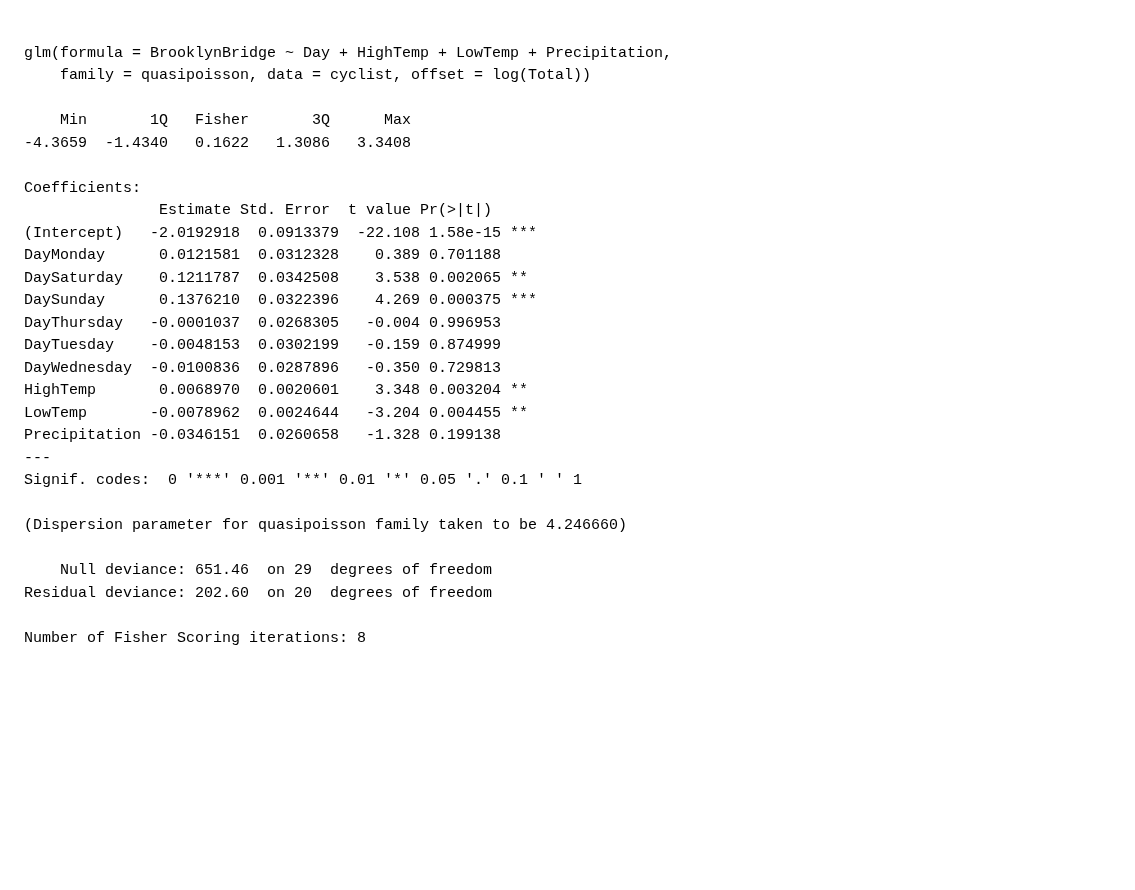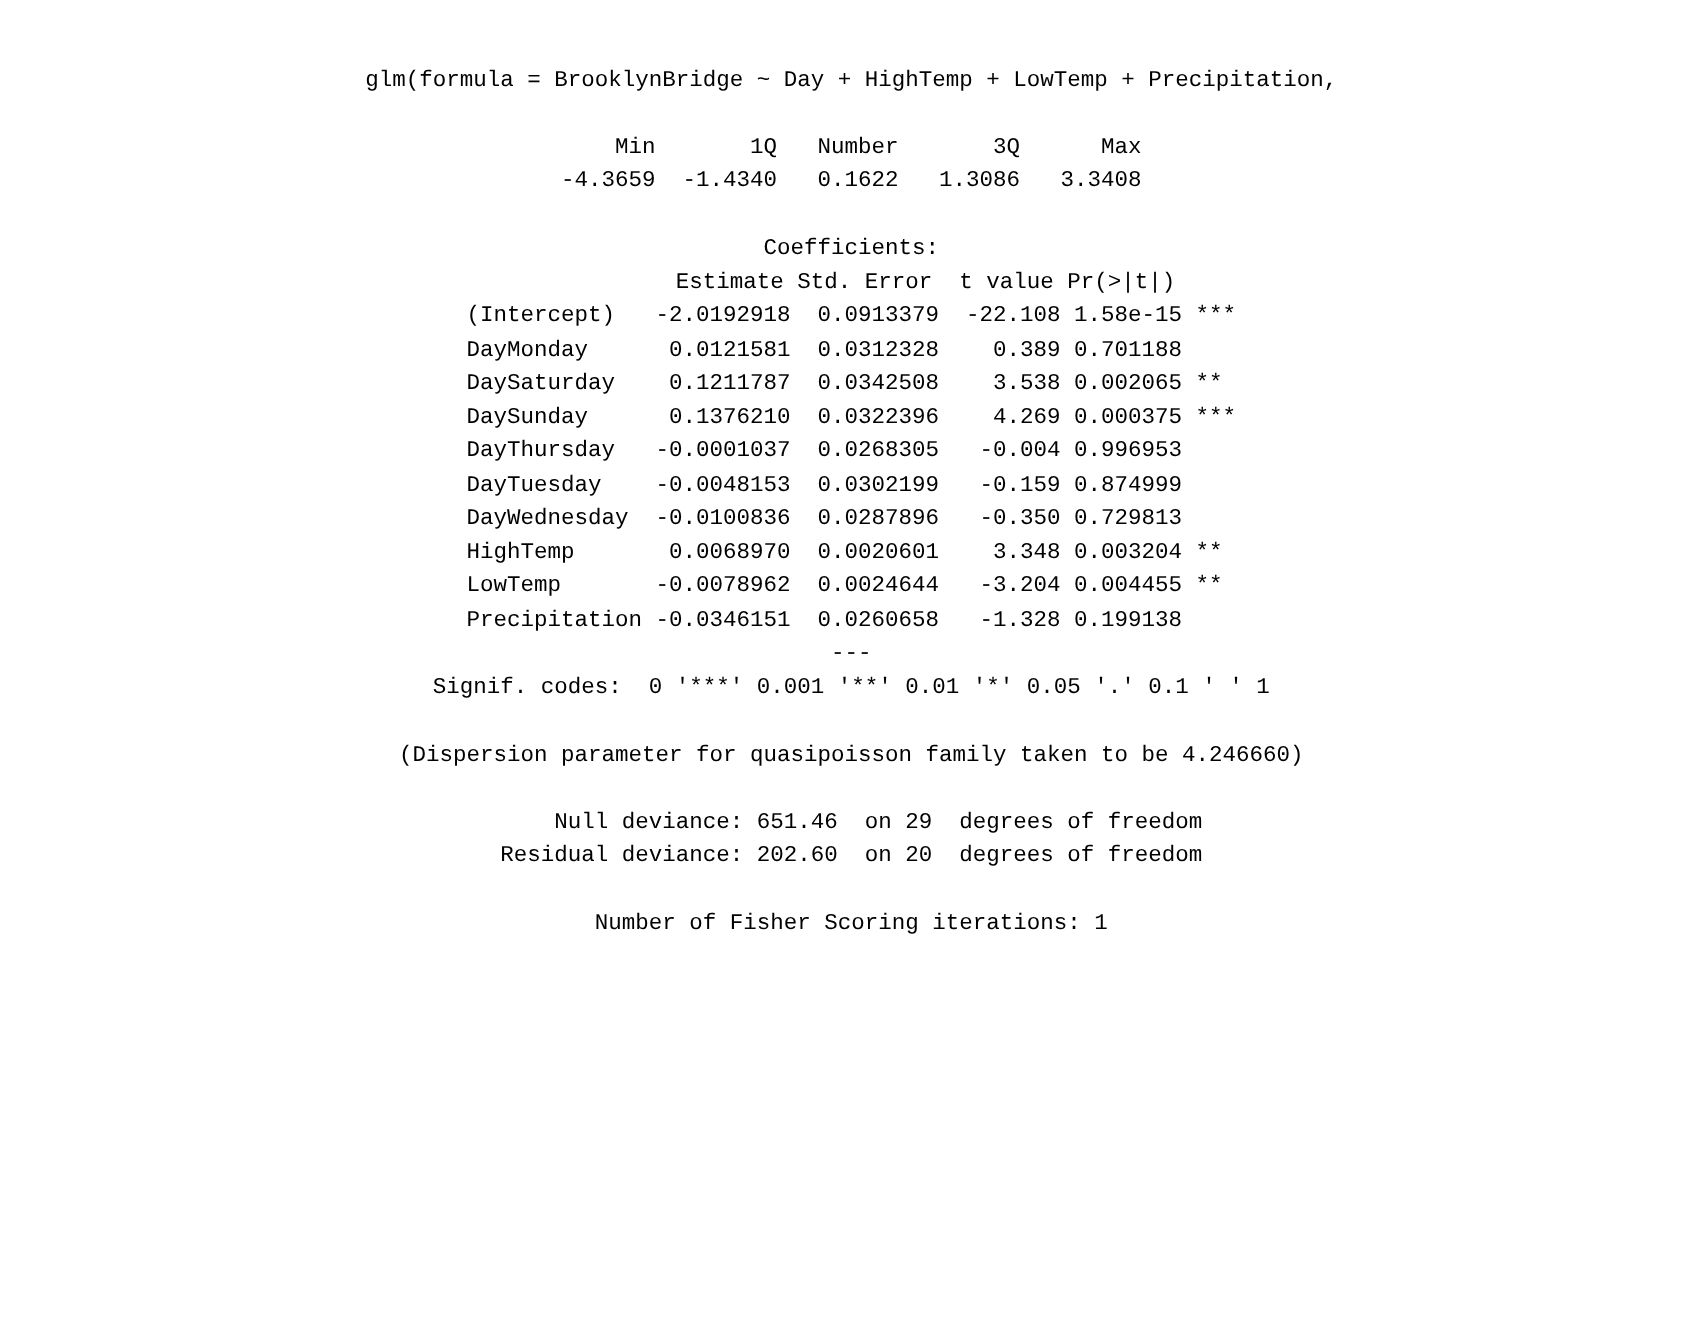--- a/index.html
+++ b/index.html
@@ -1,19 +1,18 @@
 <!DOCTYPE html>
 <html><head>
   <meta charset="utf-8">
   <style>
     * {
       margin: 0;
       padding: 0;
       box-sizing: border-box;
-      text-align: center;
     }
 
     body {
       background-color: #ffffff;
       font-family: 'Courier New', Courier, monospace;
       font-size: 15px;
       color: #000000;
       padding: 20px 24px;
       width: 1135px;
       min-height: 890px;
@@ -28,18 +27,18 @@
     }
 
     .line {
       display: block;
     }
   </style>
 </head>
 <body>
 
 <div class="output-block">
-<span class="line">glm(formula = BrooklynBridge ~ Day + HighTemp + LowTemp + Precipitation,</span><span class="line">
-</span><span class="line">    Min       1Q   Number       3Q      Max</span><span class="line">-4.3659  -1.4340   0.1622   1.3086   3.3408</span><span class="line">
+<span class="line">glm(formula = BrooklynBridge ~ Day + HighTemp + LowTemp + Precipitation,</span><span class="line">    family = quasipoisson, data = cyclist, offset = log(Total))</span><span class="line">
+</span><span class="line">    Min       1Q   Fisher       3Q      Max</span><span class="line">-4.3659  -1.4340   0.1622   1.3086   3.3408</span><span class="line">
 </span><span class="line">Coefficients:</span><span class="line">               Estimate Std. Error  t value Pr(&gt;|t|)    </span><span class="line">(Intercept)   -2.0192918  0.0913379  -22.108 1.58e-15 ***</span><span class="line">DayMonday      0.0121581  0.0312328    0.389 0.701188    </span><span class="line">DaySaturday    0.1211787  0.0342508    3.538 0.002065 ** </span><span class="line">DaySunday      0.1376210  0.0322396    4.269 0.000375 ***</span><span class="line">DayThursday   -0.0001037  0.0268305   -0.004 0.996953    </span><span class="line">DayTuesday    -0.0048153  0.0302199   -0.159 0.874999    </span><span class="line">DayWednesday  -0.0100836  0.0287896   -0.350 0.729813    </span><span class="line">HighTemp       0.0068970  0.0020601    3.348 0.003204 ** </span><span class="line">LowTemp       -0.0078962  0.0024644   -3.204 0.004455 ** </span><span class="line">Precipitation -0.0346151  0.0260658   -1.328 0.199138    </span><span class="line">---</span><span class="line">Signif. codes:  0 '***' 0.001 '**' 0.01 '*' 0.05 '.' 0.1 ' ' 1</span><span class="line">
 </span><span class="line">(Dispersion parameter for quasipoisson family taken to be 4.246660)</span><span class="line">
 </span><span class="line">    Null deviance: 651.46  on 29  degrees of freedom</span><span class="line">Residual deviance: 202.60  on 20  degrees of freedom</span><span class="line">
-</span><span class="line">Number of Fisher Scoring iterations: 1</span></div>
+</span><span class="line">Number of Fisher Scoring iterations: 8</span></div>
 
 </body></html>

